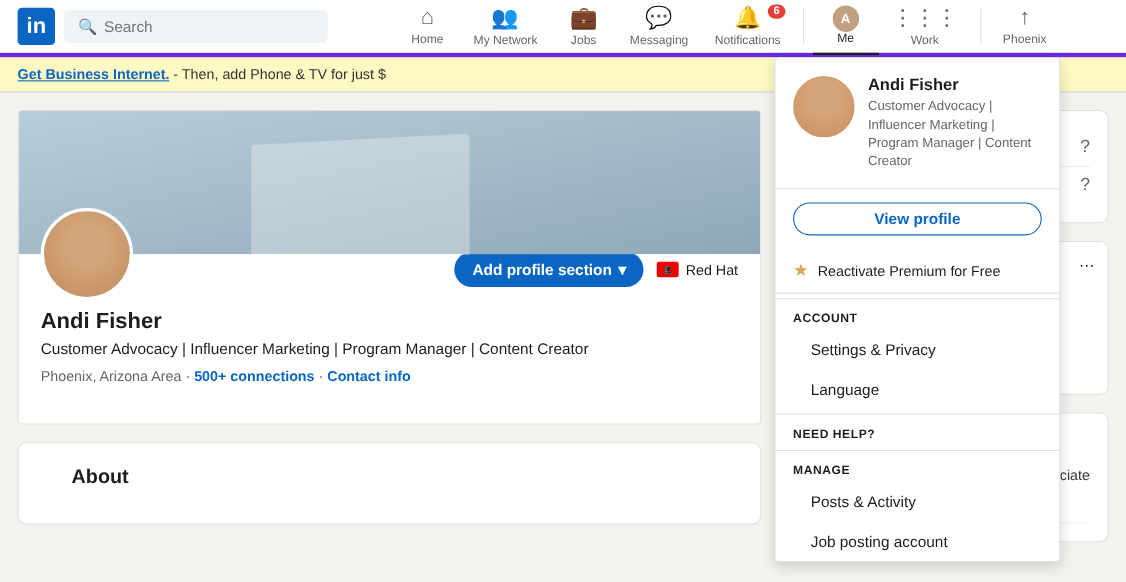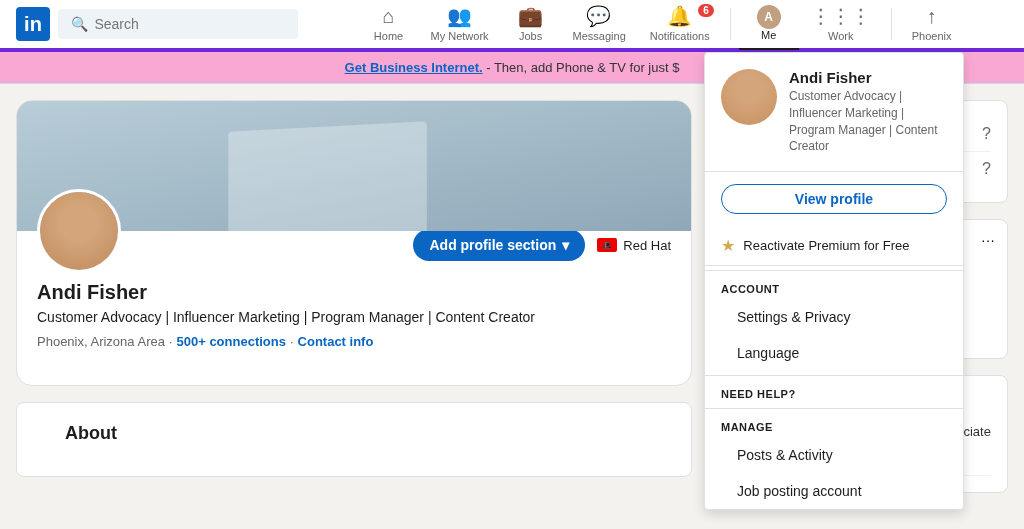--- a/index.html
+++ b/index.html
@@ -52,36 +52,36 @@
     .nav-avatar {
       width: 24px; height: 24px; border-radius: 50%;
       background: #c0a080; overflow: hidden; display: flex; align-items: center; justify-content: center;
       font-size: 12px; color: #fff; font-weight: 700;
     }
     .nav-item-me { position: relative; }
     .nav-divider { width: 1px; height: 32px; background: #e0e0e0; margin: 0 8px; }
 
     
     .banner {
-      background: #f9a8d4; padding: 8px 30px; text-align: center;
+      background: #fef9c3; padding: 8px 16px; text-align: left;
       font-size: 13px; color: #333; border-bottom: 1px solid #c0d8f0;
     }
     .banner a { color: #0a66c2; text-decoration: underline; font-weight: 600; }
 
     
     .main-layout {
       display: flex; max-width: 1024px; margin: 0 auto;
       padding: 16px 16px 0; gap: 16px;
     }
 
     
     .profile-section { flex: 1; min-width: 0; }
 
     .profile-card {
-      background: #fff; border-radius: 16px; border: 1px solid #e0e0e0;
+      background: #fff; border-radius: 4px; border: 1px solid #e0e0e0;
       overflow: hidden; margin-bottom: 16px;
     }
     .profile-cover {
       width: 100%; height: 130px; background: #c9d4dc;
       position: relative; overflow: hidden;
     }
     .profile-avatar-wrap {
       position: relative; margin-top: -42px; margin-left: 20px;
       display: inline-block;
     }

